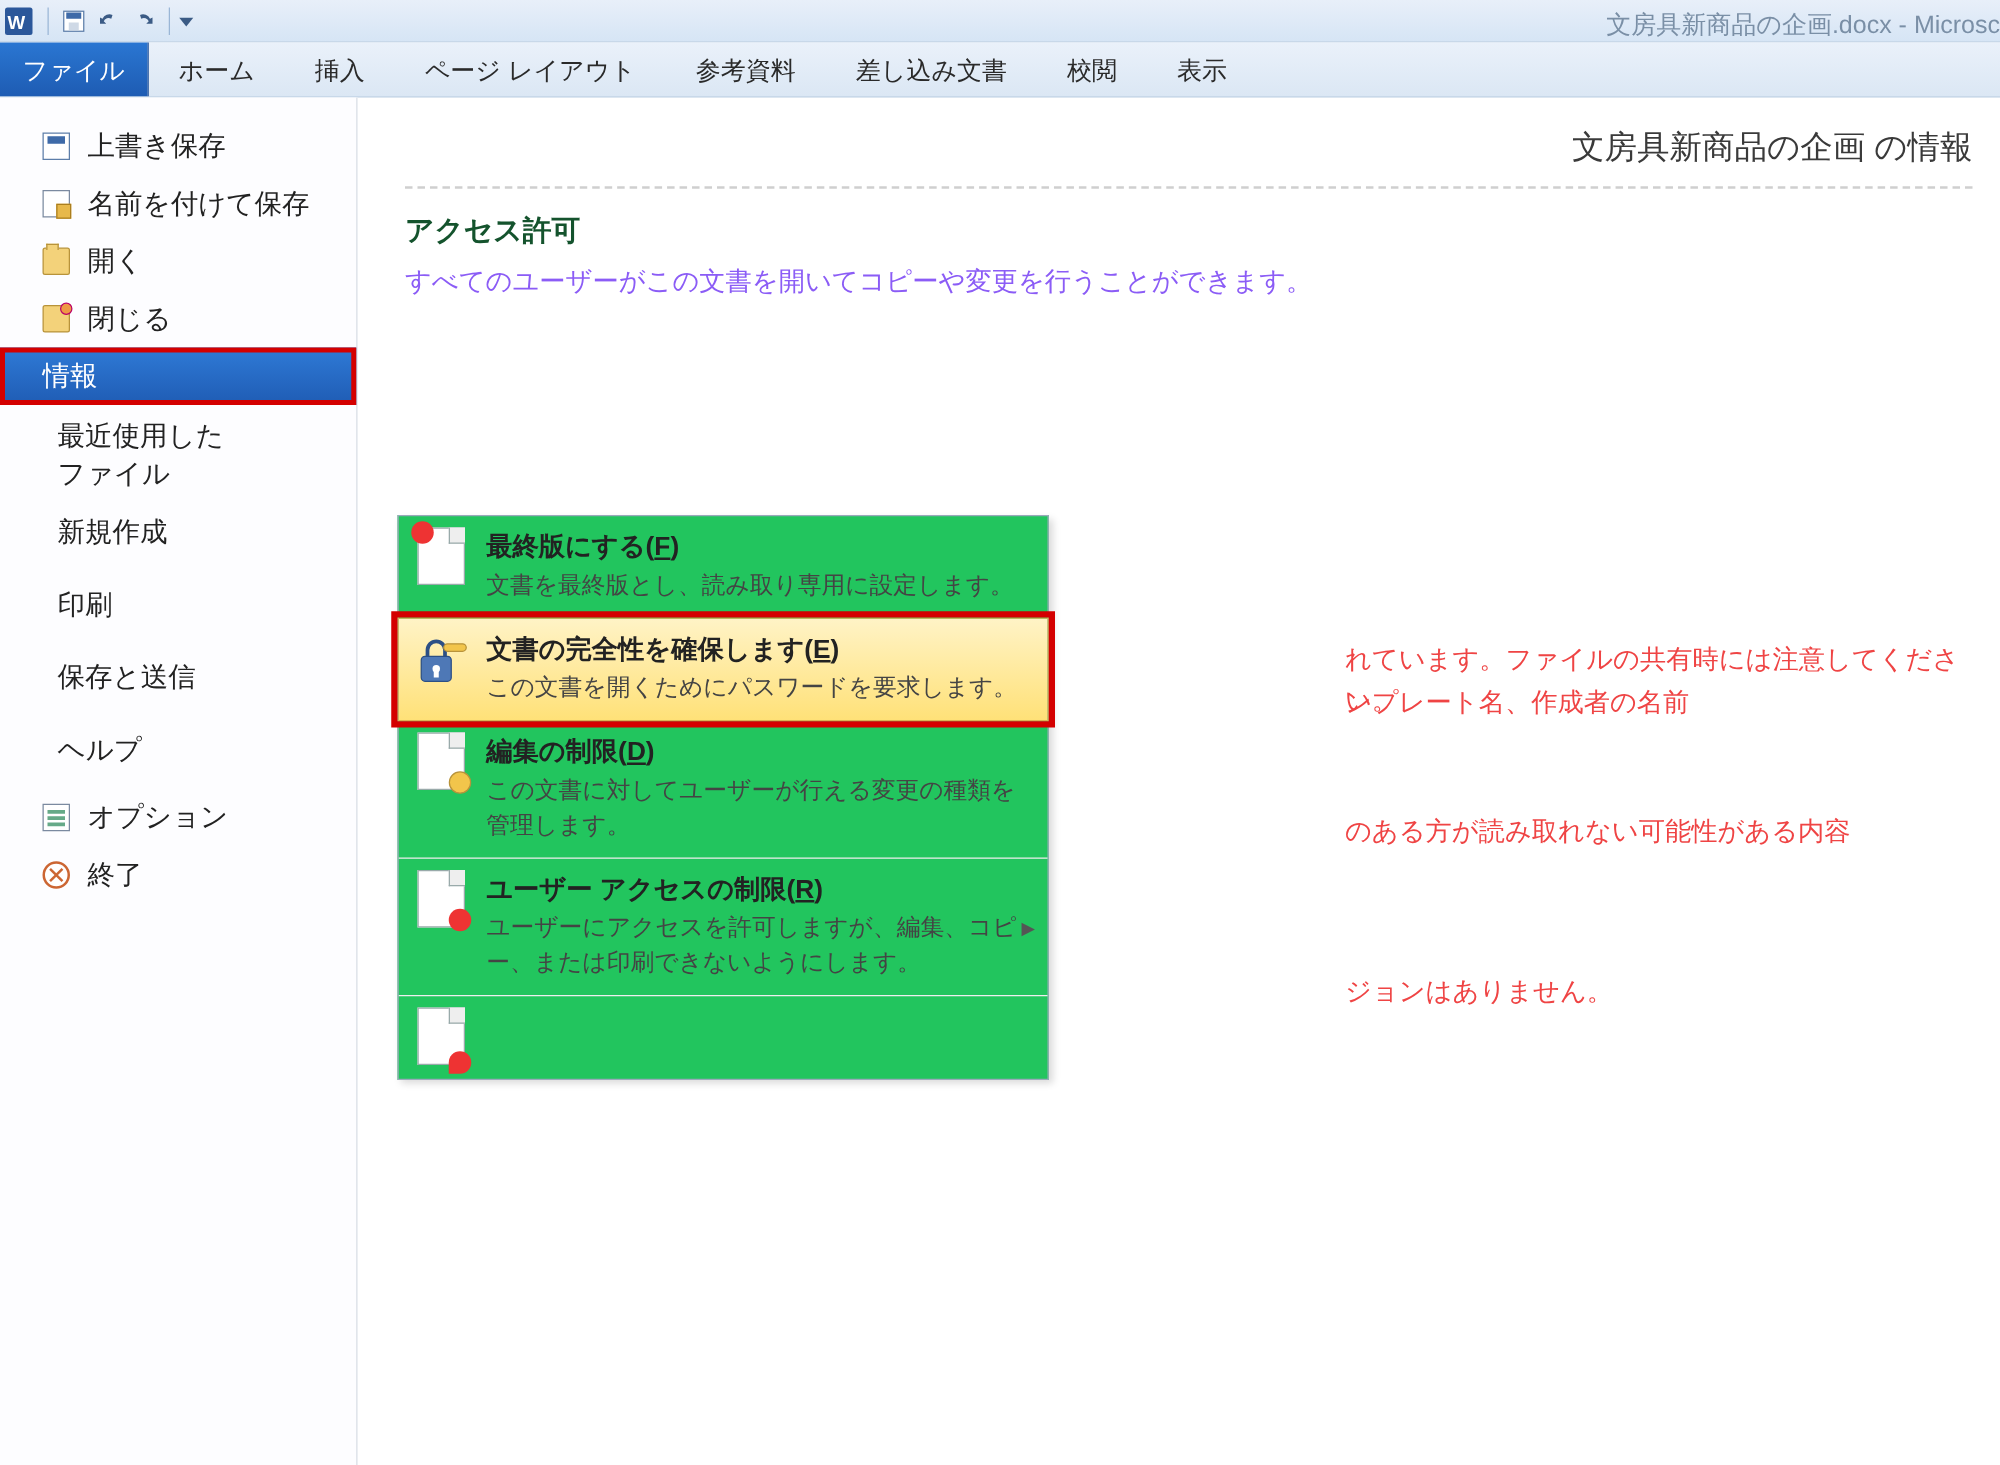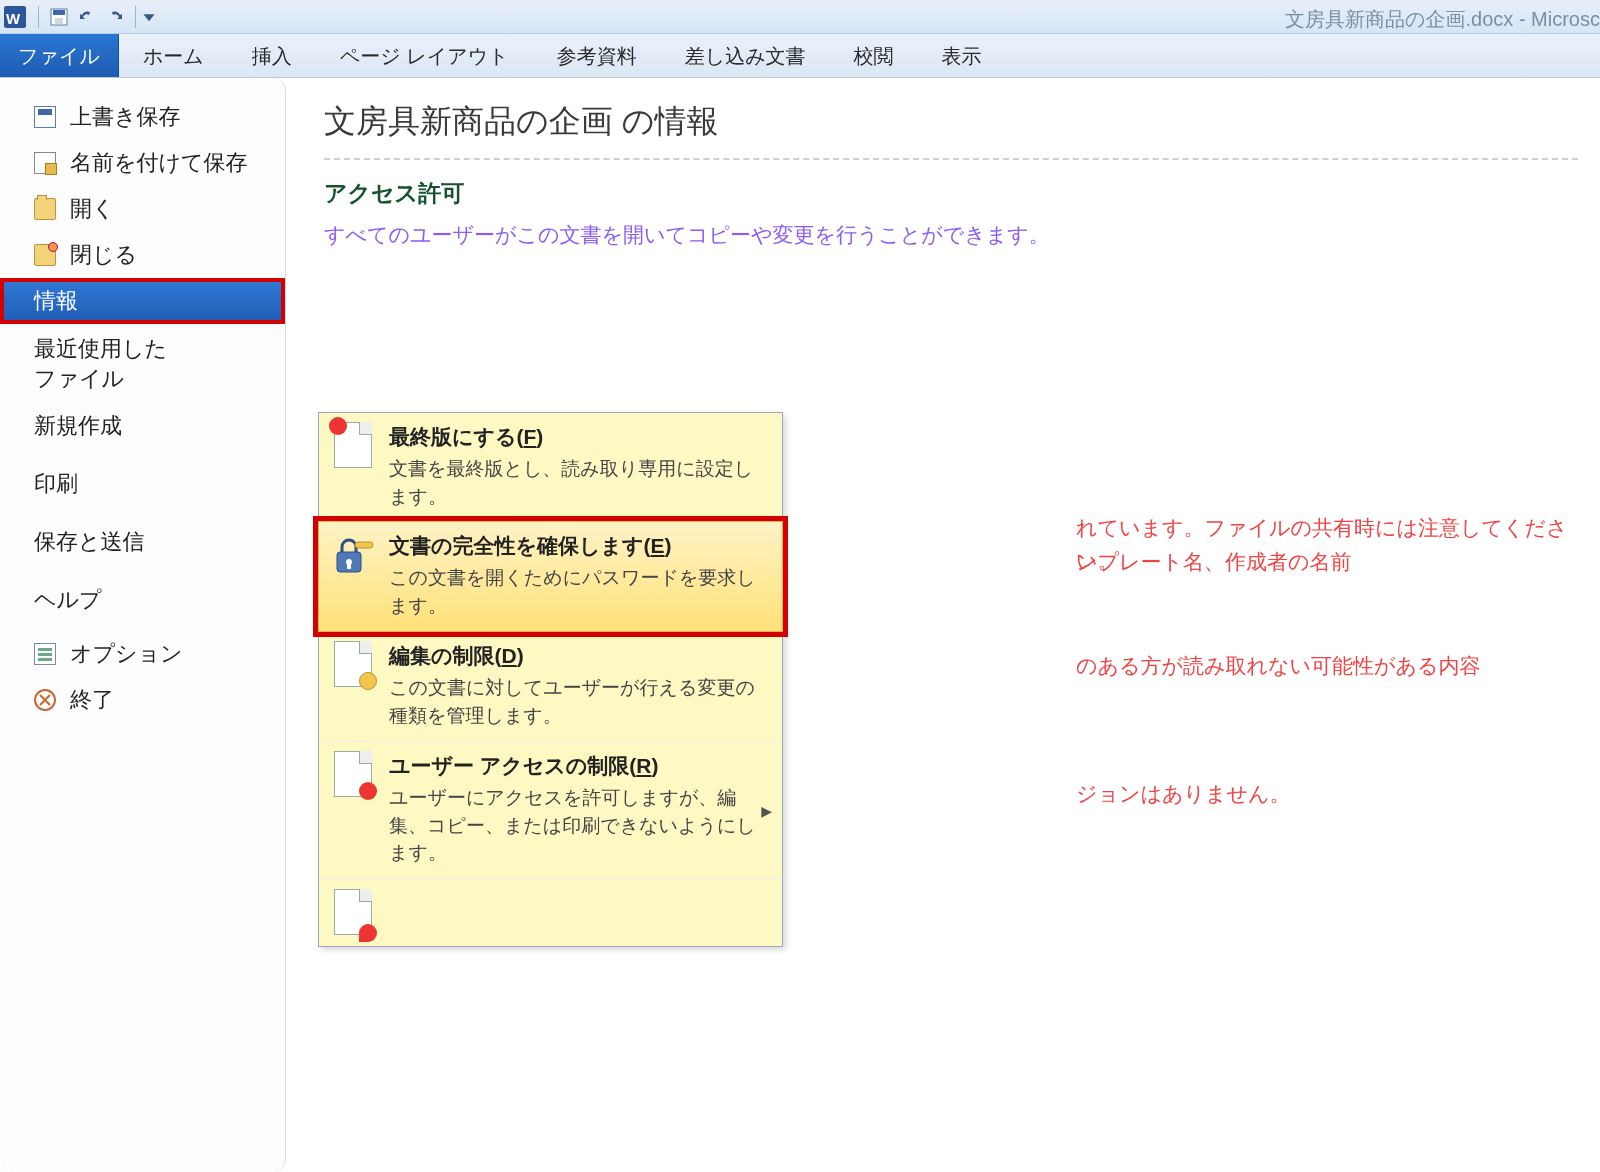--- a/index.html
+++ b/index.html
@@ -81,37 +81,36 @@
     height: calc(100% - 78px);
   }
 
   
   .nav {
     width: 286px;
     background: #fdfdff;
     border-right: 1px solid #d7dde5;
     padding-top: 16px;
     font-size: 22px;
-    border-radius: 13px;
   }
   .nav-item {
     display: flex;
     align-items: center;
     padding: 8px 14px 8px 34px;
     position: relative;
     color: #222;
     min-height: 40px;
   }
   .nav-item .ico {
     width: 22px; height: 22px;
     margin-right: 14px;
     display: inline-flex; align-items: center; justify-content: center;
     flex: 0 0 22px;
   }
-  .nav-item.no-ico { padding-left: 34px; }
+  .nav-item.no-ico { padding-left: 46px; }
   .nav-item.active {
     background: linear-gradient(#2f7ad6, #1f5cb4);
     color: #fff;
   }
   .nav-item.info-highlight {
     outline: 4px solid #d40000;
     outline-offset: -4px;
   }
   .nav-item.active::after {
     
@@ -133,23 +132,24 @@
   .ic-exit::before,.ic-exit::after{content:"";position:absolute;left:8px;top:2px;width:2px;height:14px;background:#c63;}
   .ic-exit::before{transform:rotate(45deg);} .ic-exit::after{transform:rotate(-45deg);}
 
   
   .content {
     flex: 1;
     padding: 22px 22px 0 38px;
     position: relative;
   }
   .content h1 {
-    font-size: 32px;
+    font-size: 26px;
     font-weight: 400;
     color: #3a3a3a;
+    text-align: right;
   }
   .hr-dashed {
     border: none;
     border-top: 2px dashed #cfcfcf;
     margin: 14px 0;
   }
 
   .section {
     display: flex;
     align-items: flex-start;
@@ -190,22 +190,22 @@
     font-weight: bold;
     margin-bottom: 10px;
   }
   .section-text p { line-height: 1.55; color: #8b5cf6; }
 
   
   .menu {
     position: absolute;
     left: 318px;
     top: 412px;
-    width: 465px;
-    background: #fef9c3;
+    width: 521px;
+    background: #22c55e;
     border: 1px solid #9aa9ba;
     box-shadow: 3px 3px 6px rgba(0,0,0,.15);
     font-size: 19px;
   }
   .menu-item {
     display: flex;
     align-items: flex-start;
     padding: 10px 12px 12px 12px;
     position: relative;
   }

